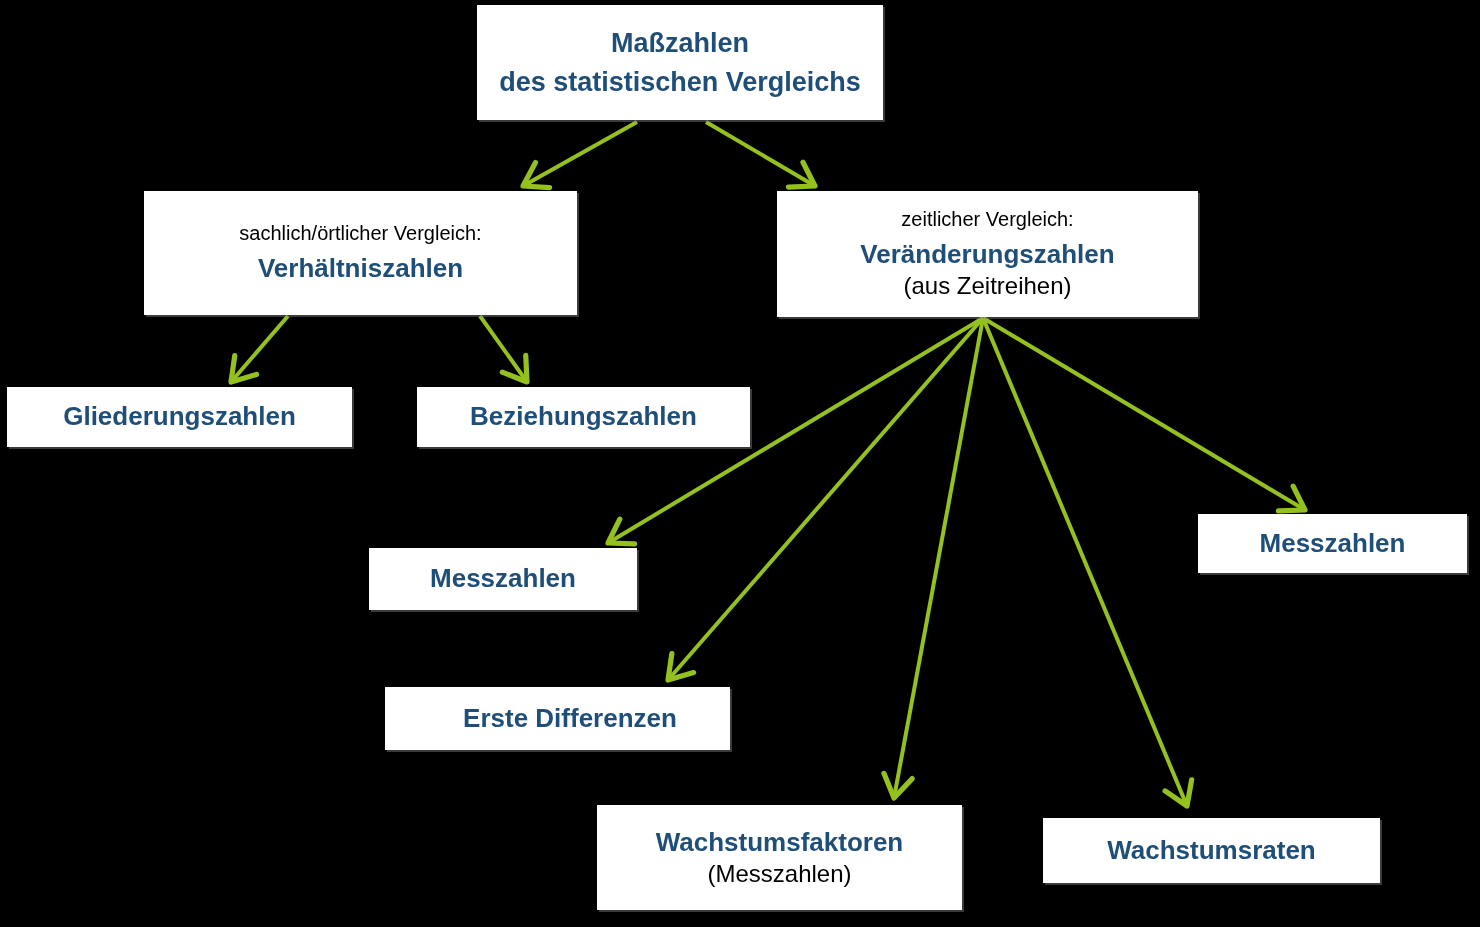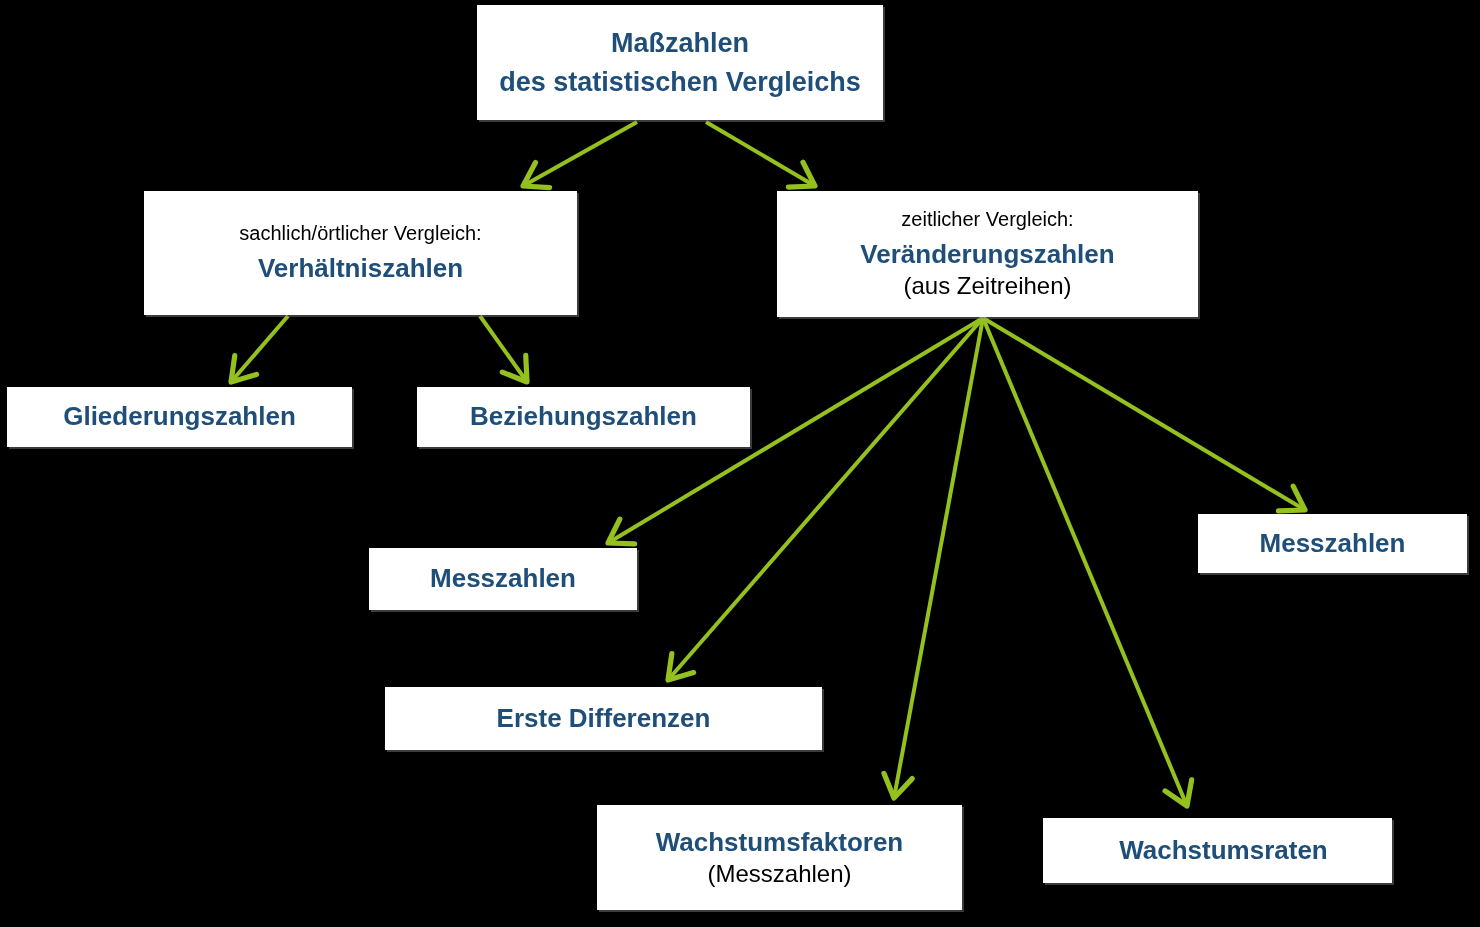--- a/index.html
+++ b/index.html
@@ -52,23 +52,23 @@
     line-height:1.2;
     margin-top:2px;
   }
   .n-root{left:477px;top:5px;width:406px;height:115px;}
   .n-root .title{font-size:27px;line-height:39px;white-space:pre-line;}
   .n-ratio{left:144px;top:191px;width:433px;height:124px;}
   .n-change{left:777px;top:191px;width:421px;height:126px;}
   .n-glied{left:7px;top:387px;width:345px;height:60px;}
   .n-bez{left:417px;top:387px;width:333px;height:60px;}
   .n-mess{left:369px;top:548px;width:268px;height:62px;}
-  .n-erste{left:385px;top:687px;width:437px;height:63px;}
+  .n-erste{left:385px;top:687px;width:320px;height:63px;padding-left:25px;}
   .n-wfakt{left:597px;top:805px;width:365px;height:105px;}
-  .n-wrate{left:1043px;top:818px;width:337px;height:65px;padding-left:12px;}
+  .n-wrate{left:1043px;top:818px;width:337px;height:65px;}
   .n-index{left:1198px;top:514px;width:269px;height:59px;}
 </style>
 </head>
 <body>
 
 <div id="canvas">
 
   <svg id="connector-layer" viewBox="0 0 1480 927" xmlns="http://www.w3.org/2000/svg">
     <defs>
       <marker id="arrowhead" viewBox="0 0 9 9" refX="7" refY="4.5" markerWidth="9" markerHeight="9" orient="auto" markerUnits="strokeWidth">

